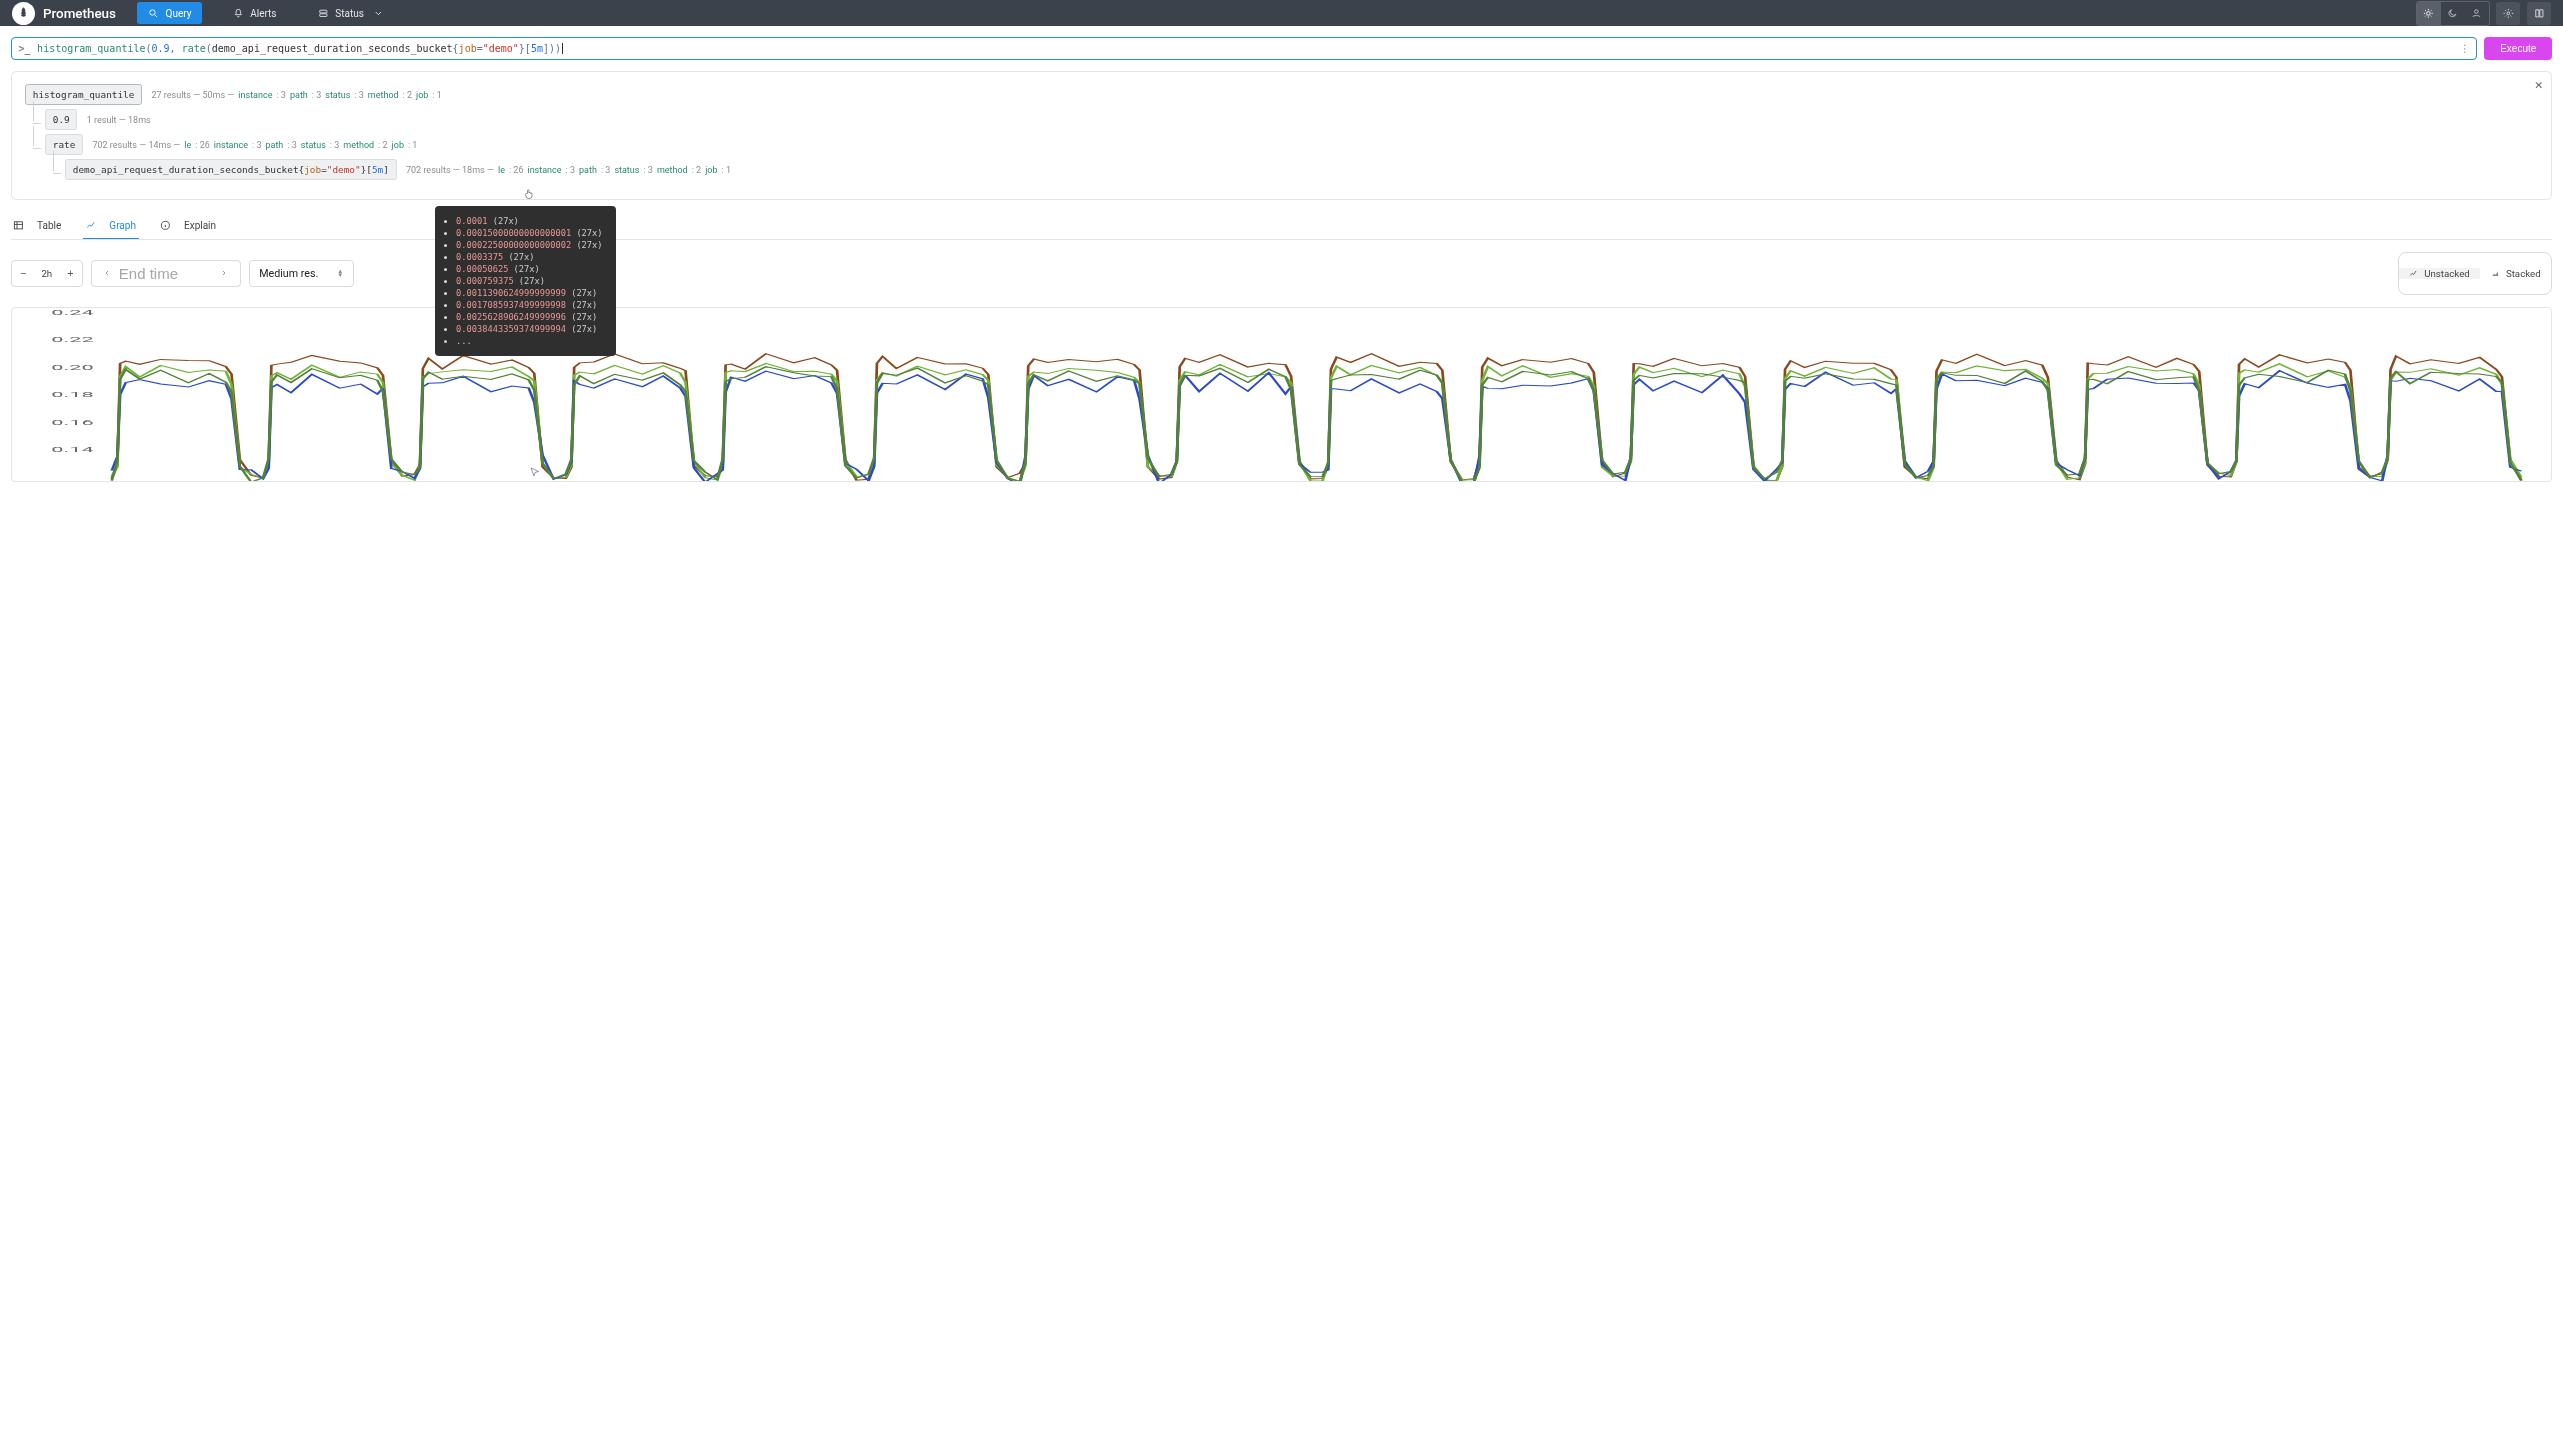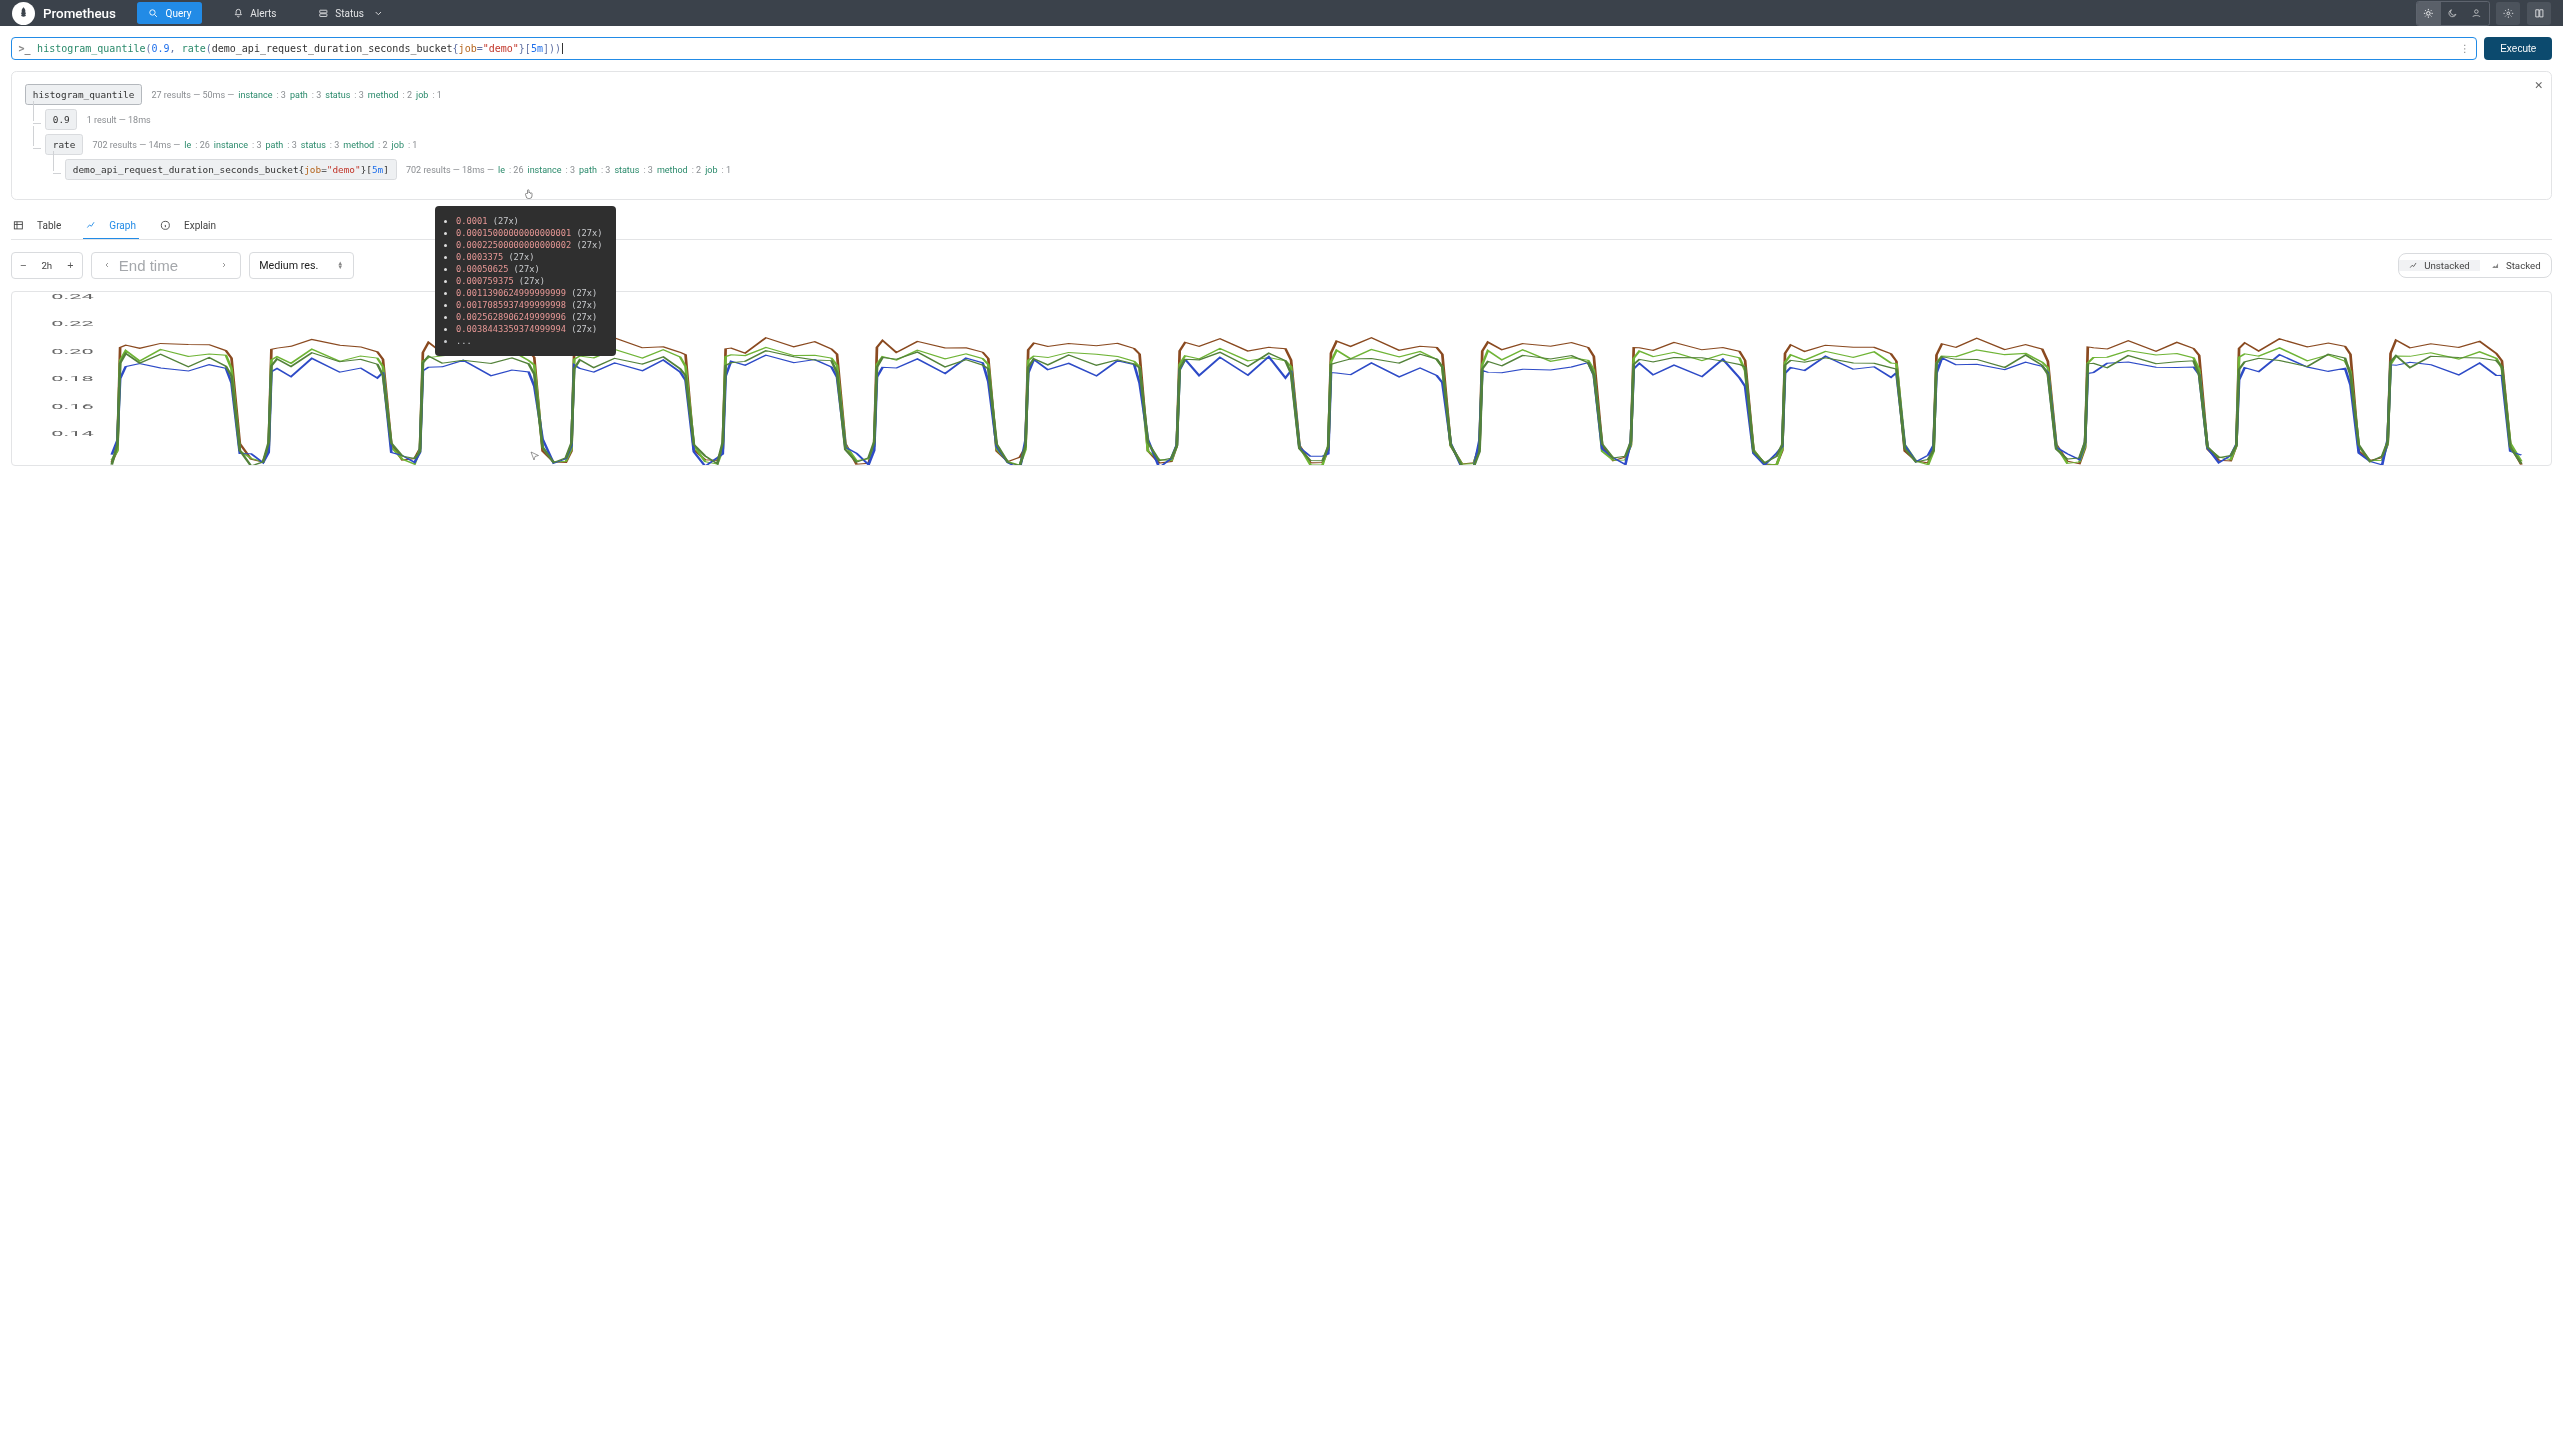--- a/index.html
+++ b/index.html
@@ -27,21 +27,21 @@
 .query-prompt { color: #888; margin-right: 6.7px; font-weight: bold; }
 .query-text { white-space: pre; }
 .tk-func { color: #2a8a6b; }
 .tk-paren { color: #6272a4; }
 .tk-num { color: #1f6feb; }
 .tk-id { color: #333; }
 .tk-label { color: #b5651d; }
 .tk-str { color: #c2372b; }
 .tk-dur { color: #1f6feb; }
 .query-menu { position: absolute; right: 6.7px; color: #888; cursor: pointer; }
-.exec-btn { background: #0c4a6e; color: #fff; border: none; border-radius: 4px; padding: 0 16px; font-size: 10px; font-weight: 500; cursor: pointer; }
+.exec-btn { background: #d946ef; color: #fff; border: none; border-radius: 4px; padding: 0 16px; font-size: 10px; font-weight: 500; cursor: pointer; }
 
 .tree-card { margin-top: 10.7px; border: 0.7px solid #e3e4e6; border-radius: 5.4px; padding: 12px 13.4px 15px 13.4px; position: relative; }
 .close-x { position: absolute; top: 6.7px; right: 8px; color: #666; cursor: pointer; font-size: 10.7px; }
 .tree-node { display: flex; align-items: center; gap: 9.4px; margin-bottom: 4px; }
 .tree-indent-1 { margin-left: 20px; position: relative; }
 .tree-indent-1::before { content: ''; position: absolute; left: -12px; top: -8px; bottom: 9.4px; border-left: 0.7px solid #d0d2d5; }
 .tree-indent-1::after { content: ''; position: absolute; left: -12px; top: 13.4px; width: 8px; border-top: 0.7px solid #d0d2d5; }
 .tree-indent-2 { margin-left: 40px; position: relative; }
 .tree-indent-2::before { content: ''; position: absolute; left: -12px; top: -8px; bottom: 9.4px; border-left: 0.7px solid #d0d2d5; }
 .tree-indent-2::after { content: ''; position: absolute; left: -12px; top: 13.4px; width: 8px; border-top: 0.7px solid #d0d2d5; }
@@ -63,21 +63,21 @@
 .tab svg { width: 10.7px; height: 10.7px; }
 
 .controls-row { display: flex; align-items: center; gap: 8px; margin-top: 12px; }
 .ctrl { border: 0.7px solid #d9dbde; border-radius: 4px; display: flex; align-items: center; height: 27px; overflow: hidden; }
 .ctrl button { background: none; border: none; width: 23px; height: 100%; cursor: pointer; color: #555; font-size: 10.7px; }
 .ctrl .center { padding: 0 6.7px; color: #444; font-size: 9.7px; }
 .ctrl input { border: none; outline: none; font-size: 15px; width: 94px; color: #444; }
 .ctrl input::placeholder { color: #a4a7ab; }
 .ctrl.res { padding: 0 9.4px; gap: 19px; }
 .ctrl.res .sort { display:flex; flex-direction:column; line-height:4px; color:#888; font-size:6px; }
-.stack-toggle { margin-left: auto; border: 0.7px solid #d9dbde; border-radius: 8px; display: flex; overflow: hidden; height: 25px; align-items: center; }
+.stack-toggle { margin-left: auto; border: 0.7px solid #d9dbde; border-radius: 8px; display: flex; overflow: hidden; height: 43px; align-items: center; }
 .stack-toggle .seg { display: flex; align-items: center; gap: 5.4px; padding: 0 10.7px; cursor: pointer; font-size: 9.7px; color: #444; }
 .stack-toggle .seg.active { background: #f1f2f4; }
 
 .chart-wrap { margin-top: 12px; border: 0.7px solid #e3e4e6; border-radius: 4px; height: 175px; position: relative; overflow: hidden; }
 .chart-svg { width: 100%; height: 100%; }
 .ytick { font-size: 12px; fill: #666; }
 .series { fill: none; stroke-width: 1.5; }
 
 .cursor-icon { position: absolute; width: 12px; height: 12px; pointer-events: none; }
 </style>

